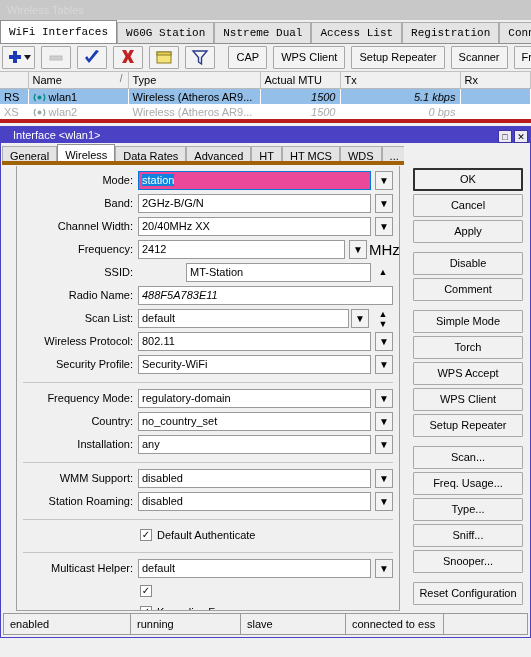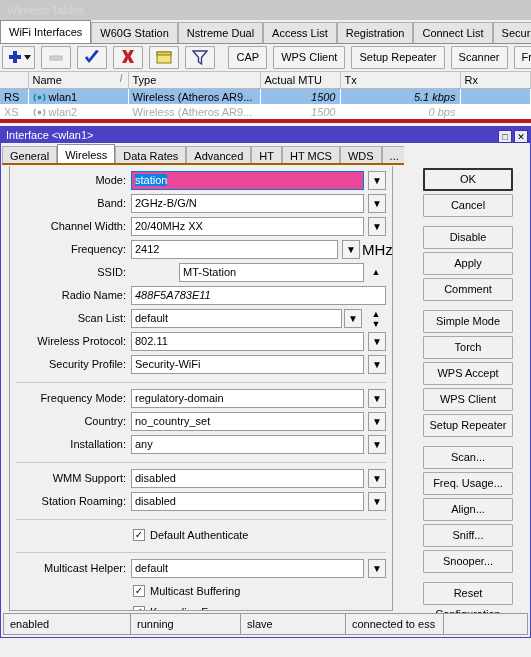--- a/index.html
+++ b/index.html
@@ -28,20 +28,21 @@
     position:relative;height:23px;background:#f0f0f0;
     border-bottom:1px solid #8f8f8f;
     white-space:nowrap;overflow:hidden;
   }
   .tab{
     display:inline-block;height:21px;line-height:21px;
     padding:0 8px;margin:2px 0 0 0;
     background:#e4e4e4;border:1px solid #adadad;border-bottom:none;
     font-size:11px;vertical-align:bottom;
     box-sizing:border-box;
+    font-family:Liberation Mono, monospace;
   }
   .tab.active{
     background:#ffffff;height:23px;line-height:22px;margin-top:0;
     border-color:#8f8f8f;font-weight:normal;
   }
 
   
   .toolbar{
     height:28px;background:#f0f0f0;padding:2px 0 0 2px;
     white-space:nowrap;overflow:hidden;border-bottom:1px solid #c0c0c0;
@@ -77,44 +78,44 @@
   .num{text-align:right;font-style:italic;}
   .sortmark{position:absolute;right:5px;top:1px;color:#777;font-size:10px;}
 
   
   .dialog{
     position:absolute;left:0;top:126px;width:531px;height:512px;
     background:#f0f0f0;border:1px solid #4b41c4;box-sizing:border-box;
   }
   .dlg-title{
     height:16px;line-height:16px;background:#4b41c4;color:#fff;
-    padding-left:5px;font-size:11px;position:relative;
+    padding-left:12px;font-size:11px;position:relative;
   }
   .dlg-ctrls{position:absolute;right:2px;top:1px;}
   .dlg-ctrls span{
     display:inline-block;width:14px;height:13px;line-height:12px;text-align:center;
     background:#eceaf4;border:1px solid #3b32a8;color:#000;font-size:9px;margin-left:2px;
     box-sizing:border-box;
   }
   .dlg-body{position:absolute;left:1px;top:17px;right:1px;bottom:1px;background:#f0f0f0;}
 
   .dlg-tabs{
-    height:21px;border-bottom:2px solid #a16207;white-space:nowrap;
+    height:21px;border-bottom:4px solid #a16207;white-space:nowrap;
     width:402px;box-sizing:border-box;overflow:hidden;
   }
   .dtab{
     display:inline-block;height:19px;line-height:19px;padding:0 7px;margin-top:2px;
     background:#e4e4e4;border:1px solid #adadad;border-bottom:none;
     font-size:11px;vertical-align:bottom;box-sizing:border-box;
   }
   .dtab.active{background:#fff;height:21px;line-height:20px;margin-top:0;border-color:#8f8f8f;}
 
   
   .form{
-    position:absolute;left:7px;top:22px;width:384px;bottom:25px;
+    position:absolute;left:14px;top:22px;width:384px;bottom:25px;
     background:#f0f0f0;border:1px solid #a0a0a0;border-top:none;
     box-sizing:border-box;padding-top:5px;overflow:hidden;
   }
   .frow{height:22px;position:relative;margin-bottom:1px;}
   .flabel{
     position:absolute;left:0;width:116px;text-align:right;
     line-height:19px;font-size:11px;
   }
   .fctl{position:absolute;left:121px;right:6px;height:19px;}
   .fin{
@@ -154,21 +155,21 @@
     line-height:10px;text-align:center;font-size:10px;
   }
   .chklbl{position:absolute;left:140px;line-height:19px;font-size:11px;}
 
   
   .btncol{
     position:absolute;right:2px;top:22px;width:118px;bottom:25px;
     padding-top:2px;box-sizing:border-box;
   }
   .bt{
-    display:block;width:90px;height:23px;line-height:21px;
+    display:block;width:110px;height:23px;line-height:21px;
     margin:0 auto 3px auto;text-align:center;
     background:#f1f1f1;border:1px solid #a8a8a8;box-sizing:border-box;
     font-size:11px;border-radius:1px;
   }
   .bt.def{border:2px solid #303030;line-height:19px;}
   .bt.gap{margin-top:9px;}
 
   
   .statusbar{
     position:absolute;left:1px;right:1px;bottom:1px;height:22px;
@@ -442,44 +443,43 @@
         <div class="frow">
           <span class="flabel">Multicast Helper:</span>
           <span class="fctl">
             <span class="fin">default</span>
             <span class="drop">▼</span>
           </span>
         </div>
 
         <div class="chkrow">
           <span class="chkbox">✓</span>
-          <span class="chklbl">Multicast Buffering</span>
         </div>
 
         <div class="chkrow">
           <span class="chkbox">✓</span>
           <span class="chklbl">Keepalive Frames</span>
         </div>
 
       </div>
 
       <div class="btncol">
         <div class="bt def">OK</div>
         <div class="bt">Cancel</div>
+        <div class="bt">Apply</div>
         <div class="bt gap">Disable</div>
-        <div class="bt">Apply</div>
         <div class="bt">Comment</div>
         <div class="bt gap">Simple Mode</div>
         <div class="bt">Torch</div>
         <div class="bt">WPS Accept</div>
         <div class="bt">WPS Client</div>
         <div class="bt">Setup Repeater</div>
         <div class="bt gap">Scan...</div>
         <div class="bt">Freq. Usage...</div>
-        <div class="bt">Align...</div>
+        <div class="bt">Type...</div>
         <div class="bt">Sniff...</div>
         <div class="bt">Snooper...</div>
         <div class="bt gap">Reset Configuration</div>
       </div>
 
       <div class="statusbar">
         <div class="scell" style="width:127px">enabled</div>
         <div class="scell" style="width:110px">running</div>
         <div class="scell" style="width:105px">slave</div>
         <div class="scell" style="width:98px">connected to ess</div>

